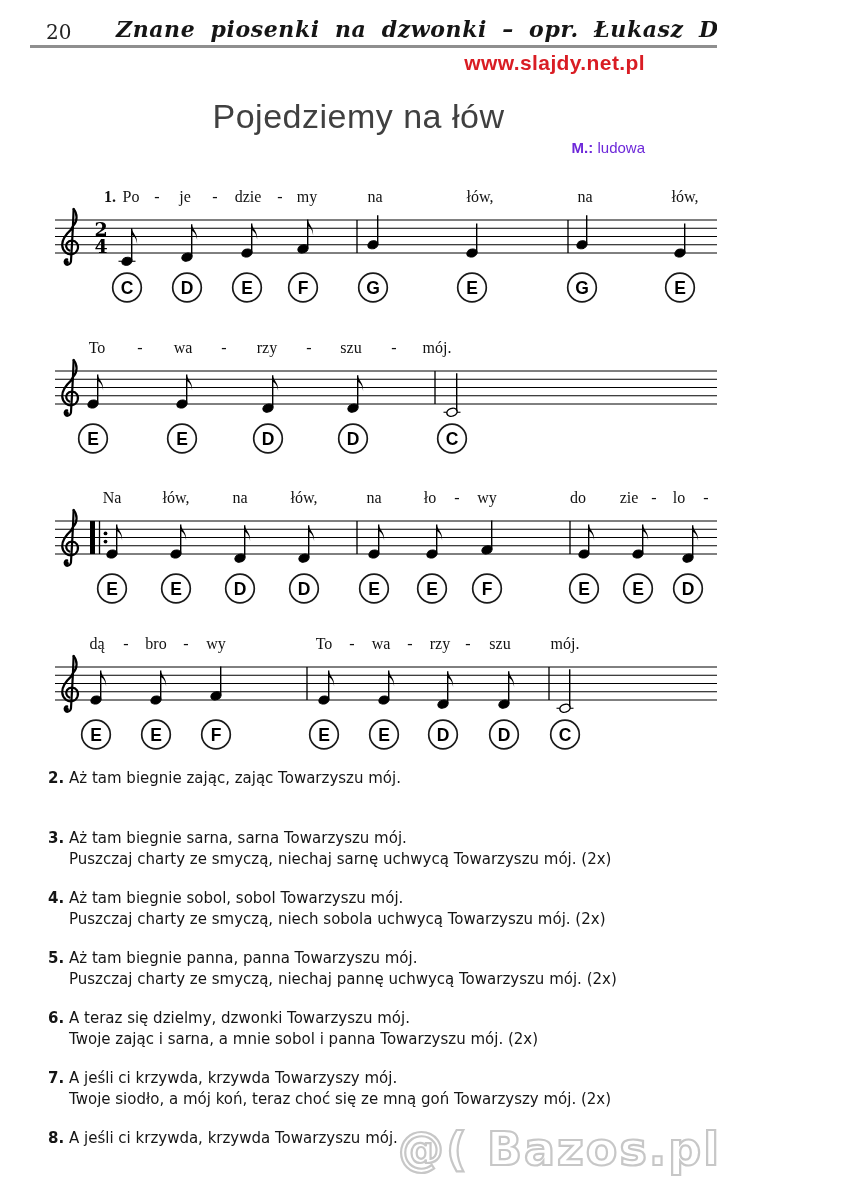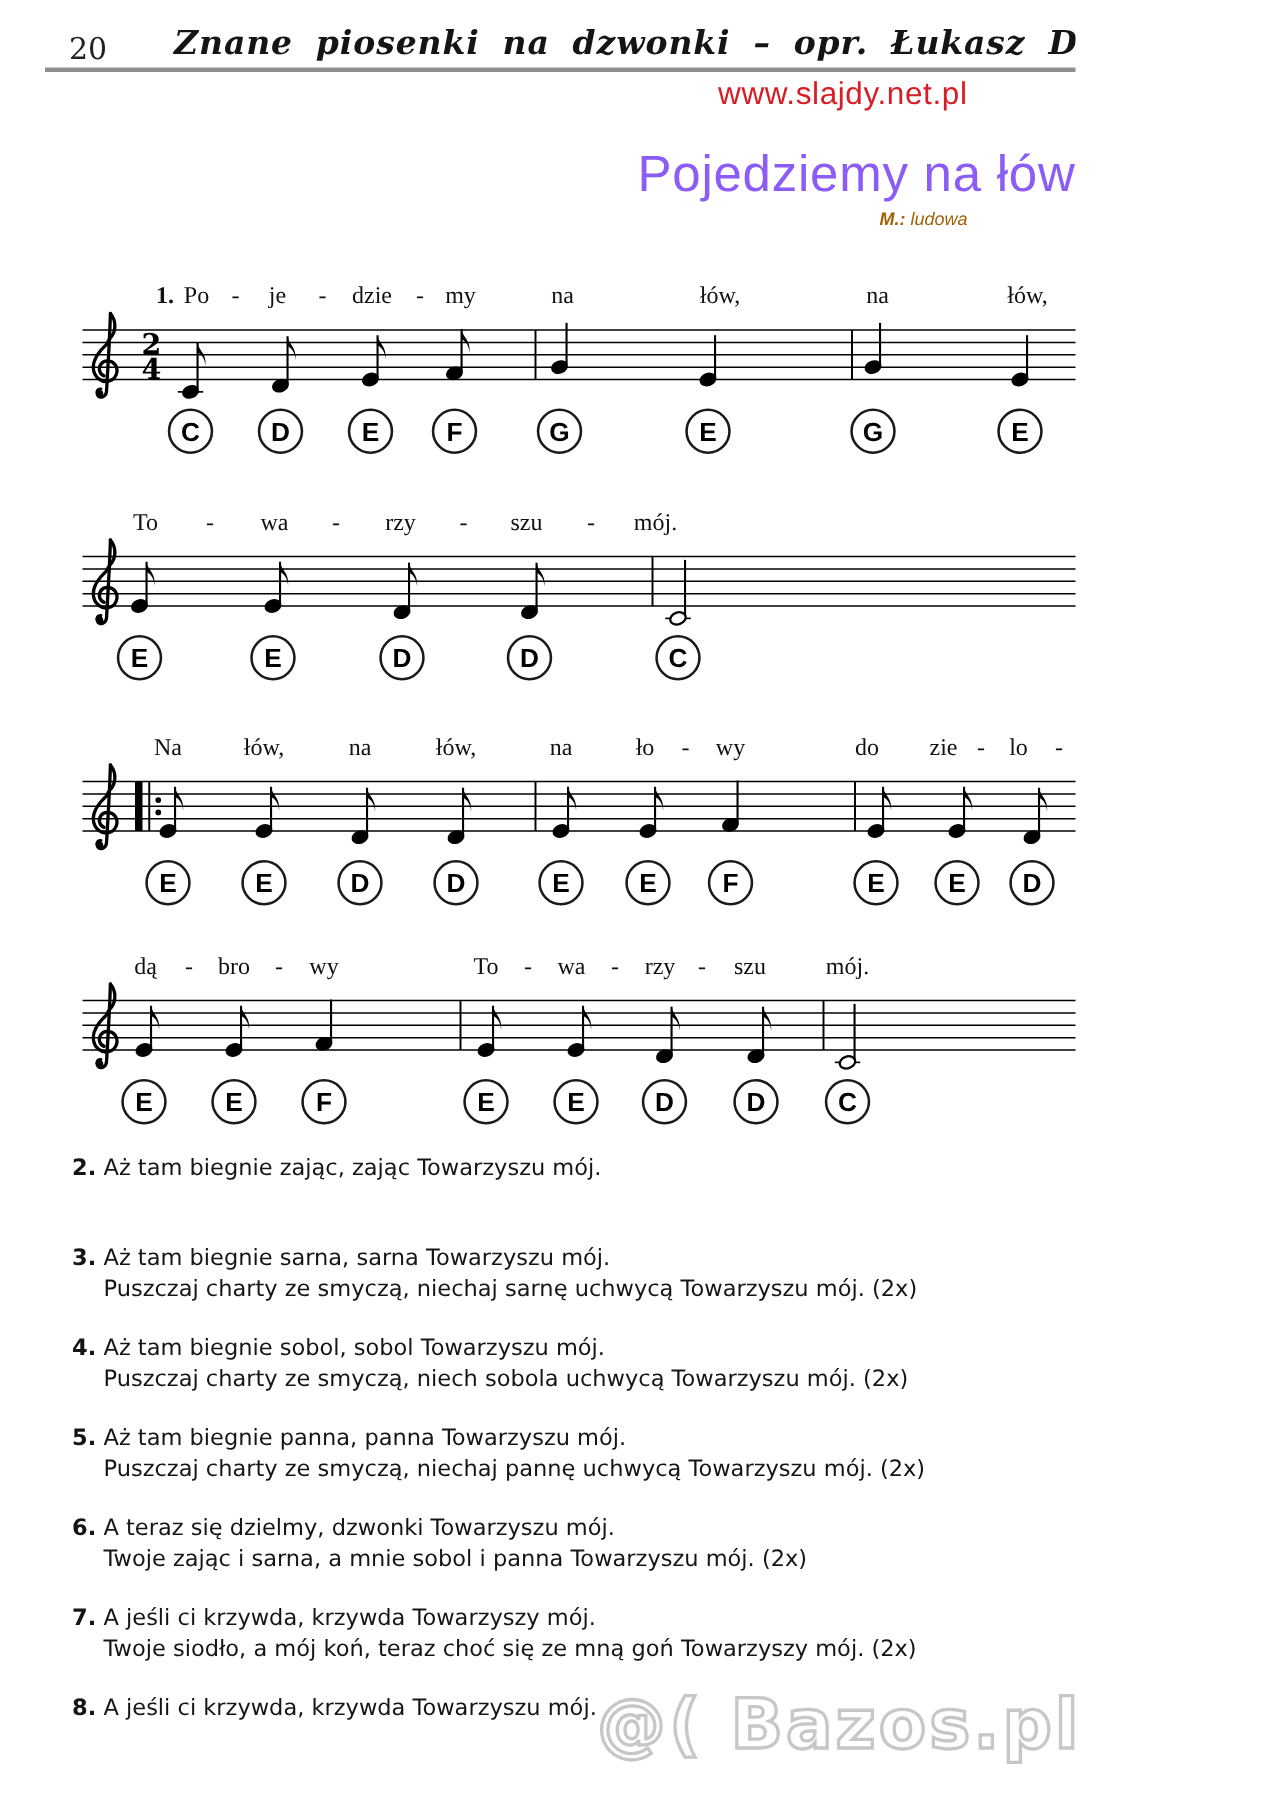--- a/index.html
+++ b/index.html
@@ -16,31 +16,30 @@
     font-family:"DejaVu Serif", serif; font-style:italic; font-weight:700;
     font-size:22px; letter-spacing:0.6px; word-spacing:7px; color:#151515;
     white-space:nowrap;
   }
   .header-rule {
     position:absolute; left:30px; top:45px; width:790px; height:3px;
     background:#8f8f8f;
   }
   .site-link {
     position:absolute; right:72px; top:51px;
-    color:#d91d24; font-weight:400; font-size:21px; letter-spacing:0.4px;
+    color:#d91d24; font-weight:700; font-size:21px; letter-spacing:0.4px;
     white-space:nowrap;
   }
   .song-title {
-    position:absolute; left:0; top:74px; width:100%; text-align:right;
-    font-size:34px; color:#8b5cf6; font-weight:400; letter-spacing:0.5px;
+    position:absolute; left:0; top:74px; width:100%; text-align:center;
+    font-size:34px; color:#404040; font-weight:400; letter-spacing:0.5px;
   }
   .melody-credit {
-    position:absolute; right:72px; top:139px; font-size:12px; color:#a16207;
+    position:absolute; right:72px; top:139px; font-size:15px; color:#6d28d9;
     white-space:nowrap;
-    font-style:italic;
   }
   .melody-credit .m-label { font-weight:700; }
   #music { position:absolute; left:0; top:0; }
   .verse {
     position:absolute; left:48px; display:flex; align-items:flex-start;
     font-family:"DejaVu Sans", sans-serif; font-size:15px; line-height:21px;
     color:#151515; white-space:nowrap;
   }
   .verse .vnum { font-weight:700; min-width:21px; }
   .verse .vtext { }

